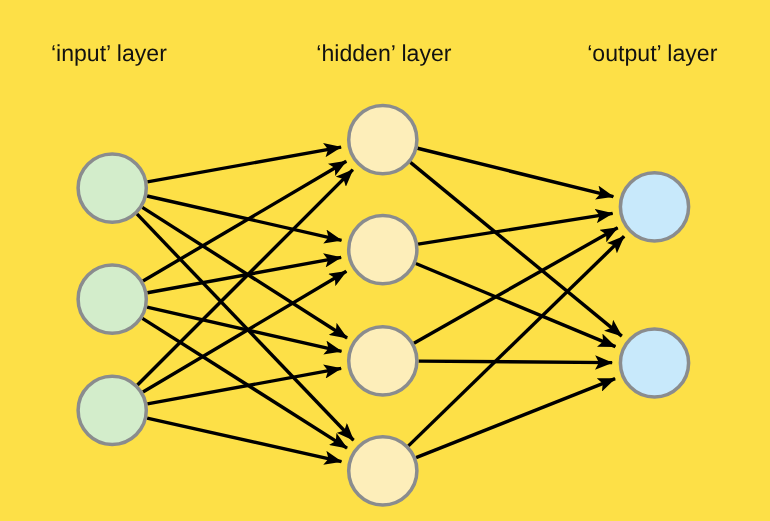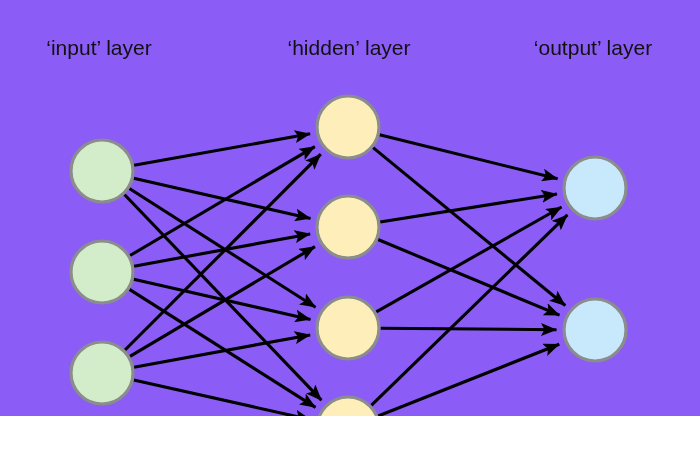--- a/index.html
+++ b/index.html
@@ -6,22 +6,22 @@
     margin: 0;
     padding: 0;
     background: #ffffff;
   }
   body {
     font-family: "Liberation Sans", sans-serif;
   }
   #diagram-root {
     position: relative;
     width: 700px;
-    height: 416px;
-    background: #8b5cf6;
+    height: 474px;
+    background: #fde047;
     overflow: hidden;
   }
   #nn-svg {
     position: absolute;
     top: 0;
     left: 0;
     width: 700px;
     height: 474px;
     display: block;
   }

